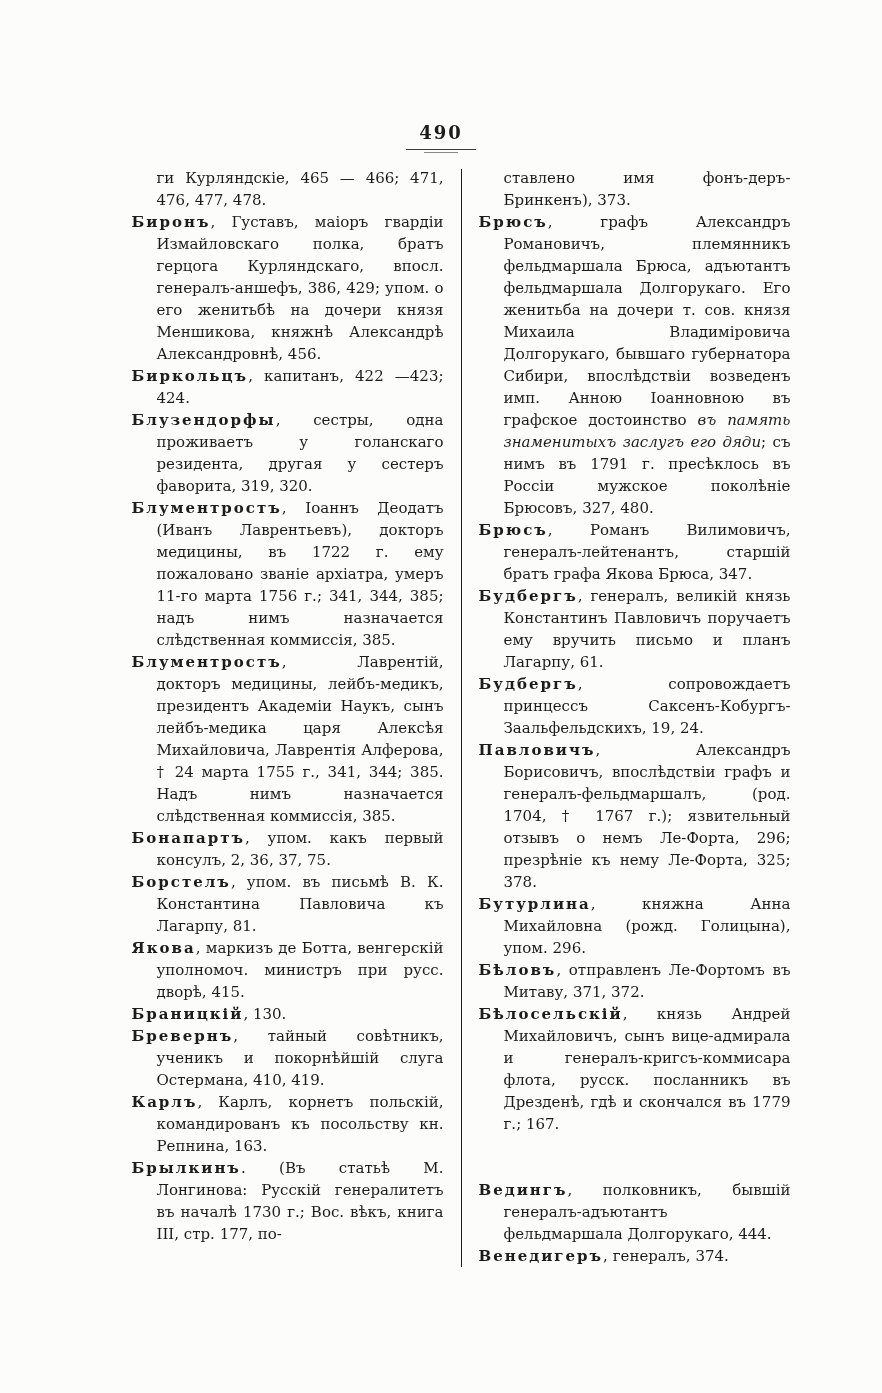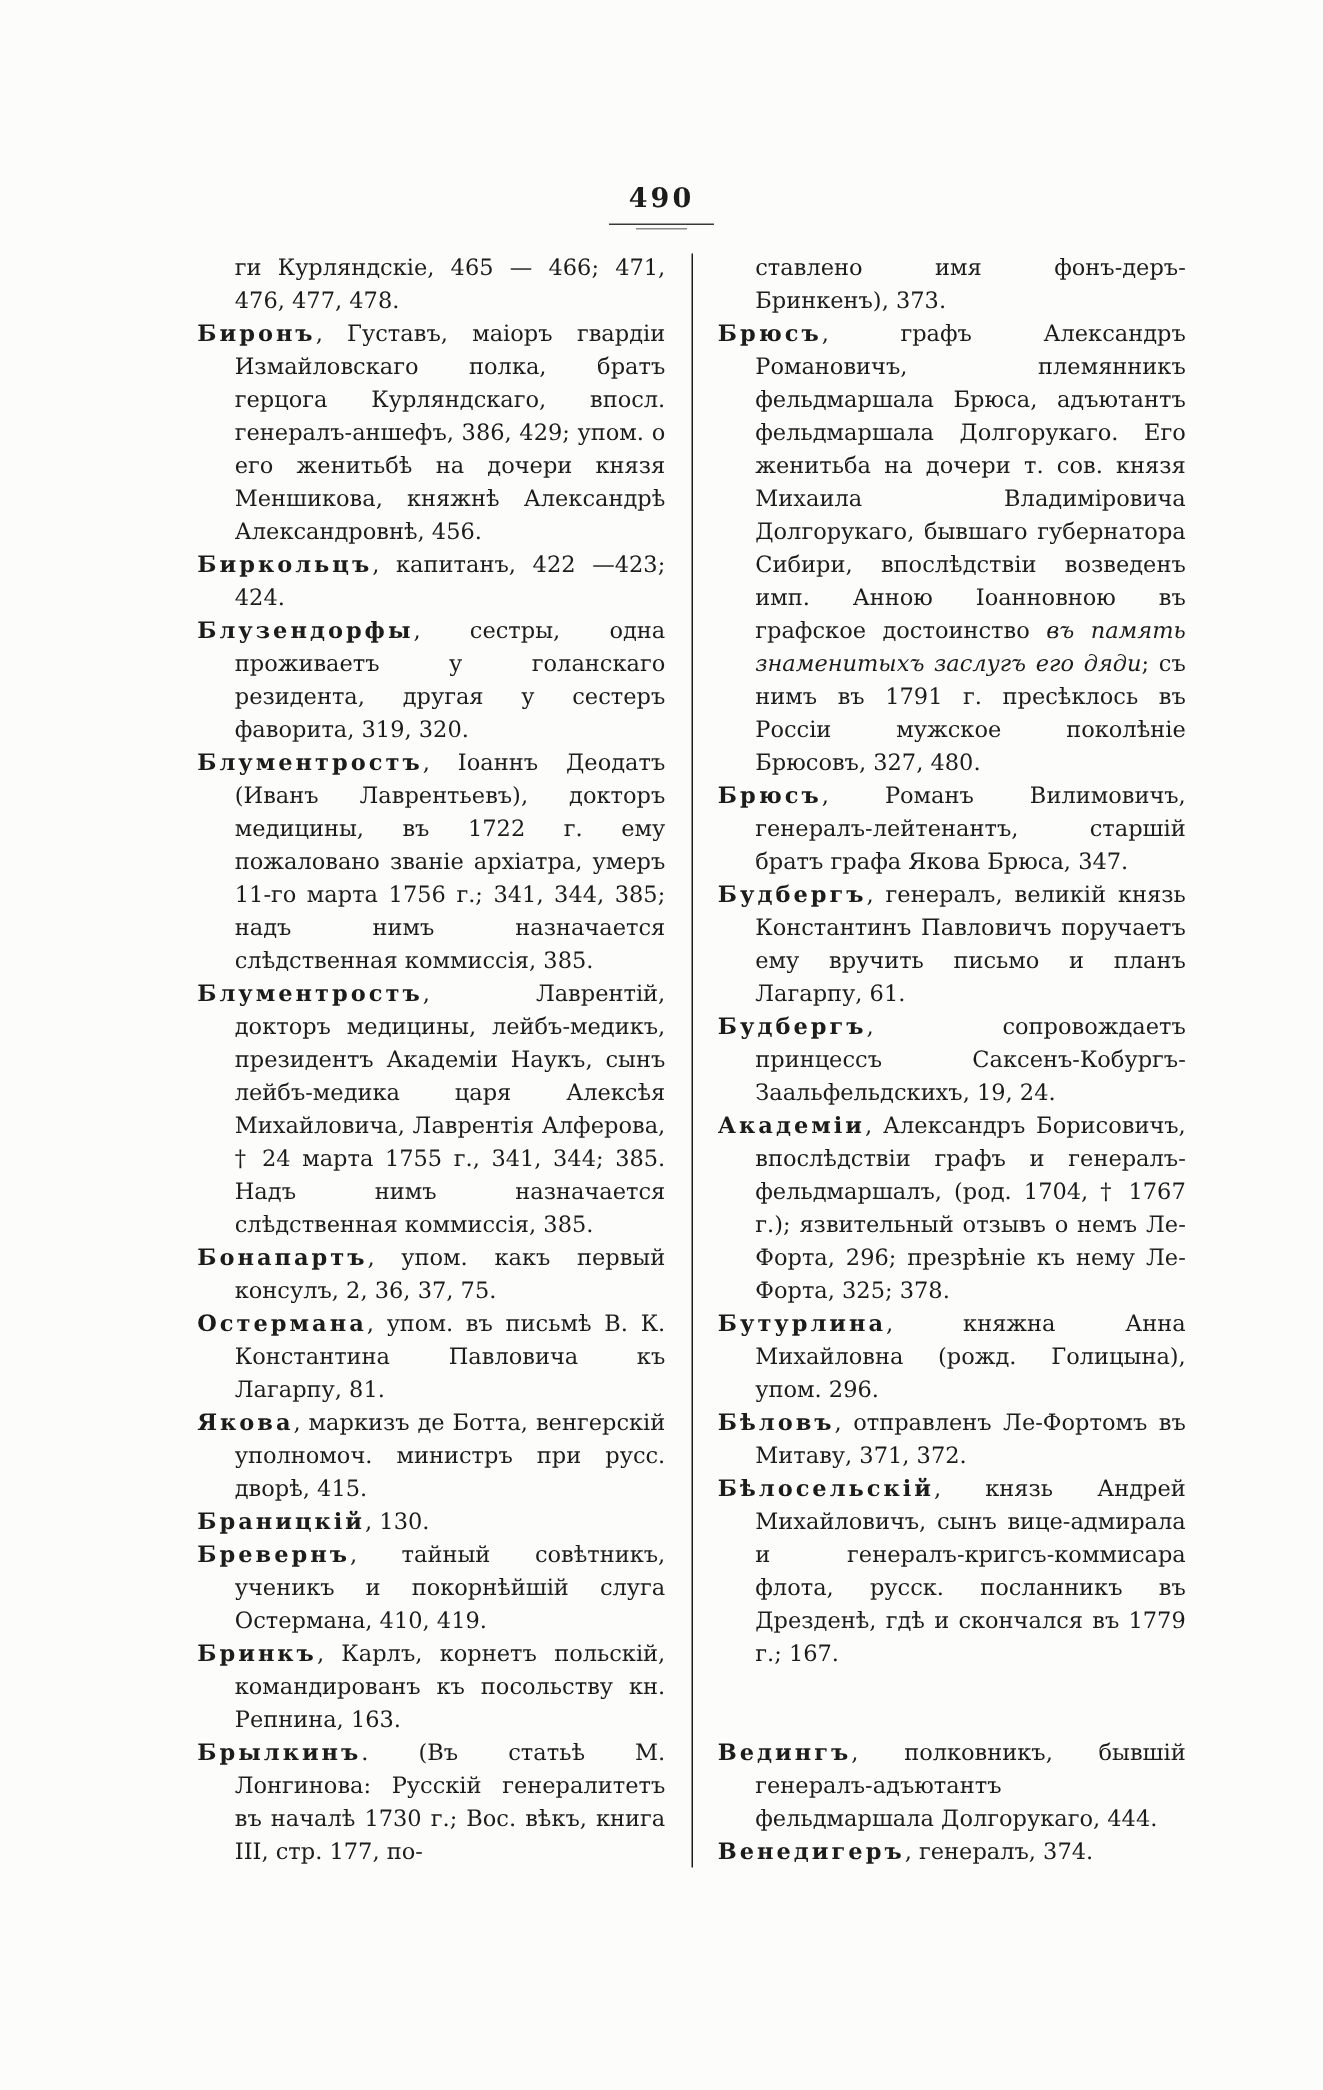--- a/index.html
+++ b/index.html
@@ -85,35 +85,35 @@
   <div class="page-rule"></div>
   <div class="columns">
     <div class="col" id="col-left">
         <p class="entry cont"><span>ги Курляндскіе, 465 — 466; 471, 476, 477, 478.</span></p>
         <p class="entry"><span class="head">Биронъ</span><span>, Густавъ, маіоръ гвардіи Измайловскаго полка, братъ герцога Курляндскаго, впосл. генералъ-аншефъ, 386, 429; упом. о его женитьбѣ на дочери князя Меншикова, княжнѣ Александрѣ Александровнѣ, 456.</span></p>
         <p class="entry"><span class="head">Биркольцъ</span><span>, капитанъ, 422 —423; 424.</span></p>
         <p class="entry"><span class="head">Блузендорфы</span><span>, сестры, одна проживаетъ у голанскаго резидента, другая у сестеръ фаворита, 319, 320.</span></p>
         <p class="entry"><span class="head">Блументростъ</span><span>, Іоаннъ Деодатъ (Иванъ Лаврентьевъ), докторъ медицины, въ 1722 г. ему пожаловано званіе архіатра, умеръ 11-го марта 1756 г.; 341, 344, 385; надъ нимъ назначается слѣдственная коммиссія, 385.</span></p>
         <p class="entry"><span class="head">Блументростъ</span><span>, Лаврентій, докторъ медицины, лейбъ-медикъ, президентъ Академіи Наукъ, сынъ лейбъ-медика царя Алексѣя Михайловича, Лаврентія Алферова, † 24 марта 1755 г., 341, 344; 385. Надъ нимъ назначается слѣдственная коммиссія, 385.</span></p>
         <p class="entry"><span class="head">Бонапартъ</span><span>, упом. какъ первый консулъ, 2, 36, 37, 75.</span></p>
-        <p class="entry"><span class="head">Остермана</span><span>, упом. въ письмѣ В. К. Константина Павловича къ Лагарпу, 81.</span></p>
+        <p class="entry"><span class="head">Борстелъ</span><span>, упом. въ письмѣ В. К. Константина Павловича къ Лагарпу, 81.</span></p>
         <p class="entry"><span class="head">Якова</span><span>, маркизъ де Ботта, венгерскій уполномоч. министръ при русс. дворѣ, 415.</span></p>
         <p class="entry"><span class="head">Браницкій</span><span>, 130.</span></p>
         <p class="entry"><span class="head">Бревернъ</span><span>, тайный совѣтникъ, ученикъ и покорнѣйшій слуга Остермана, 410, 419.</span></p>
-        <p class="entry"><span class="head">Бринкъ</span><span>, Карлъ, корнетъ польскій, командированъ къ посольству кн. Репнина, 163.</span></p>
+        <p class="entry"><span class="head">Карлъ</span><span>, Карлъ, корнетъ польскій, командированъ къ посольству кн. Репнина, 163.</span></p>
         <p class="entry"><span class="head">Брылкинъ</span><span>. (Въ статьѣ М. Лонгинова: Русскій генералитетъ въ началѣ 1730 г.; Вос. вѣкъ, книга III, стр. 177, по-</span></p>
       </div>
     <div class="col-divider"></div>
     <div class="col" id="col-right">
         <p class="entry cont"><span>ставлено имя фонъ-деръ-Бринкенъ), 373.</span></p>
         <p class="entry"><span class="head">Брюсъ</span><span>, графъ Александръ Романовичъ, племянникъ фельдмаршала Брюса, адъютантъ фельдмаршала Долгорукаго. Его женитьба на дочери т. сов. князя Михаила Владиміровича Долгорукаго, бывшаго губернатора Сибири, впослѣдствіи возведенъ имп. Анною Іоанновною въ графское достоинство </span><span class="em">въ память знаменитыхъ заслугъ его дяди</span><span>; съ нимъ въ 1791 г. пресѣклось въ Россіи мужское поколѣніе Брюсовъ, 327, 480.</span></p>
         <p class="entry"><span class="head">Брюсъ</span><span>, Романъ Вилимовичъ, генералъ-лейтенантъ, старшій братъ графа Якова Брюса, 347.</span></p>
         <p class="entry"><span class="head">Будбергъ</span><span>, генералъ, великій князь Константинъ Павловичъ поручаетъ ему вручить письмо и планъ Лагарпу, 61.</span></p>
         <p class="entry"><span class="head">Будбергъ</span><span>, сопровождаетъ принцессъ Саксенъ-Кобургъ-Заальфельдскихъ, 19, 24.</span></p>
-        <p class="entry"><span class="head">Академіи</span><span>, Александръ Борисовичъ, впослѣдствіи графъ и генералъ-фельдмаршалъ, (род. 1704, † 1767 г.); язвительный отзывъ о немъ Ле-Форта, 296; презрѣніе къ нему Ле-Форта, 325; 378.</span></p>
+        <p class="entry"><span class="head">Павловичъ</span><span>, Александръ Борисовичъ, впослѣдствіи графъ и генералъ-фельдмаршалъ, (род. 1704, † 1767 г.); язвительный отзывъ о немъ Ле-Форта, 296; презрѣніе къ нему Ле-Форта, 325; 378.</span></p>
         <p class="entry"><span class="head">Бутурлина</span><span>, княжна Анна Михайловна (рожд. Голицына), упом. 296.</span></p>
         <p class="entry"><span class="head">Бѣловъ</span><span>, отправленъ Ле-Фортомъ въ Митаву, 371, 372.</span></p>
         <p class="entry"><span class="head">Бѣлосельскій</span><span>, князь Андрей Михайловичъ, сынъ вице-адмирала и генералъ-кригсъ-коммисара флота, русск. посланникъ въ Дрезденѣ, гдѣ и скончался въ 1779 г.; 167.</span></p>
         <p class="entry gap"><span class="head">Ведингъ</span><span>, полковникъ, бывшій генералъ-адъютантъ фельдмаршала Долгорукаго, 444.</span></p>
         <p class="entry"><span class="head">Венедигеръ</span><span>, генералъ, 374.</span></p>
       </div>
   </div>
 </div>
 
 </body></html>

